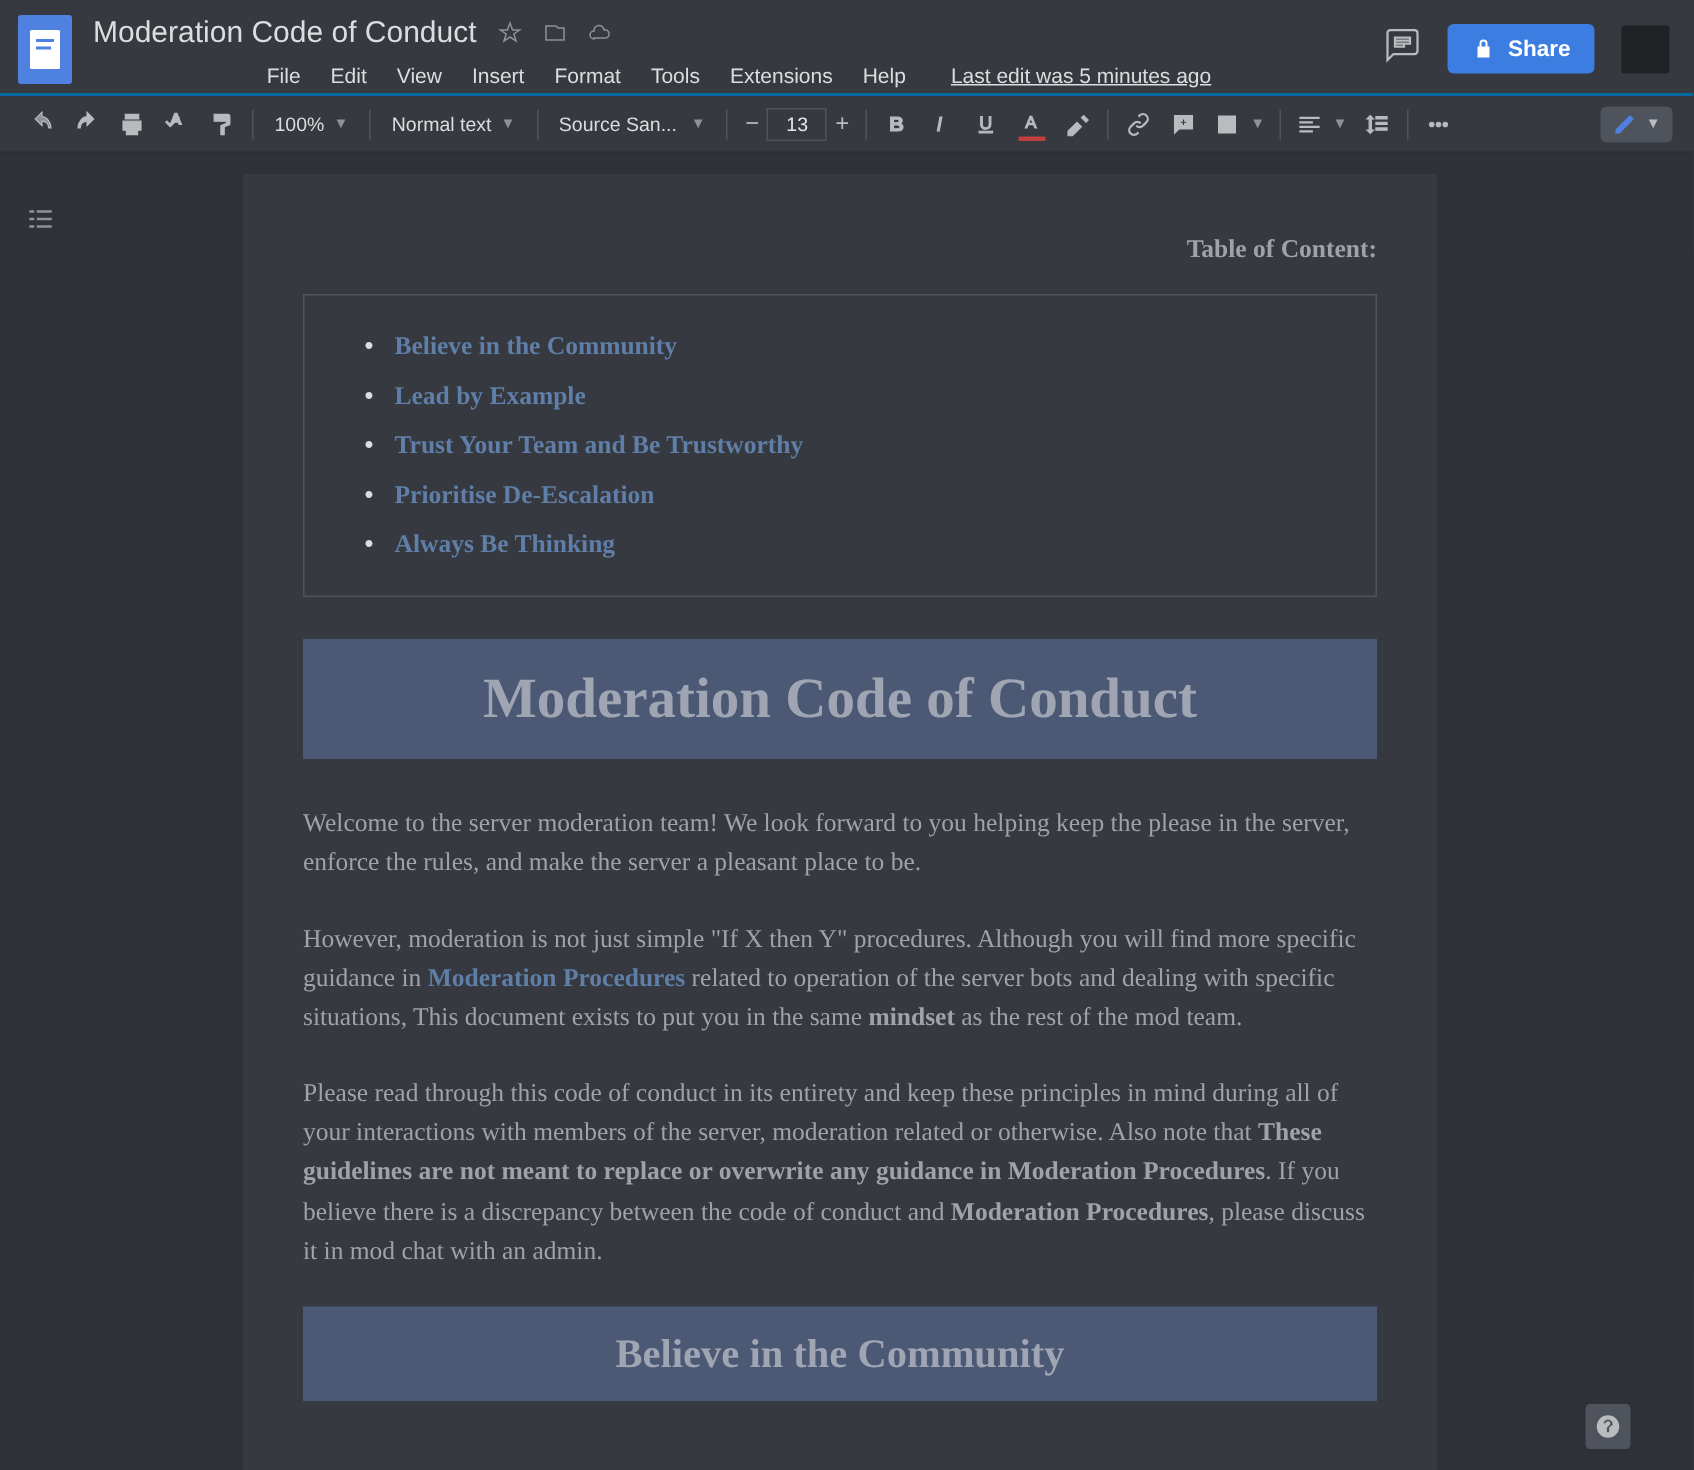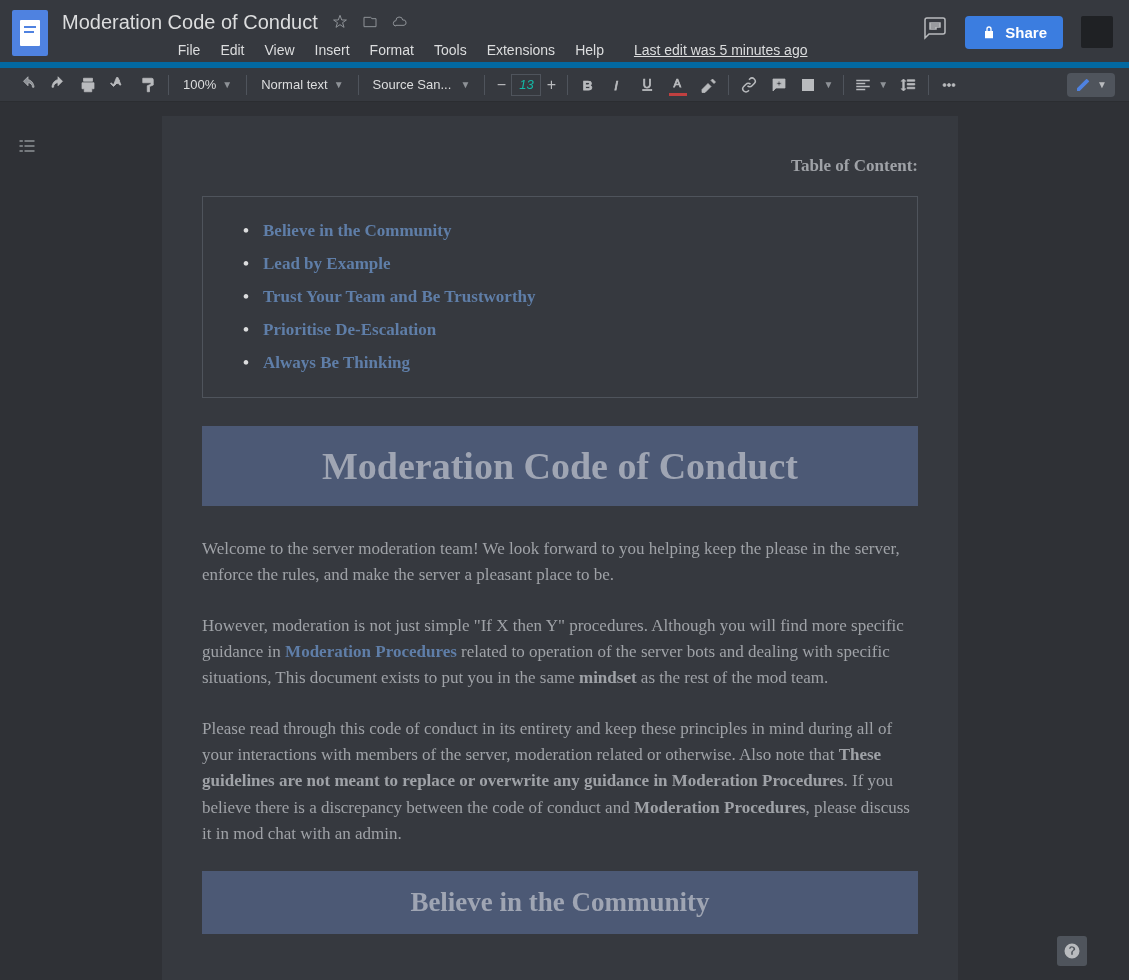--- a/index.html
+++ b/index.html
@@ -64,20 +64,21 @@
   cursor: pointer;
 }
 .last-edit {
   font-size: 14px;
   color: #8e9297;
   text-decoration: underline;
   margin-left: 10px;
 }
 .header-right {
   display: flex;
+  align-items: center;
   gap: 18px;
   padding-right: 4px;
   margin-top: 8px;
 }
 .comment-icon-wrap svg { width: 24px; height: 24px; fill: #b9bbbe; }
 .share-btn {
   background: #3b7de0;
   color: #fff;
   border: none;
   border-radius: 4px;
@@ -92,21 +93,21 @@
 .share-btn svg { width: 16px; height: 16px; fill: #fff; }
 .avatar-box {
   width: 32px;
   height: 32px;
   background: #1f2124;
   border-radius: 2px;
 }
 .toolbar {
   height: 40px;
   background: #36393f;
-  border-top: 6px solid #0369a1;
+  border-top: 2px solid #0369a1;
   border-bottom: 1px solid #2b2d31;
   display: flex;
   align-items: center;
   padding: 0 14px;
   gap: 2px;
 }
 .tbtn {
   width: 28px;
   height: 28px;
   display: flex;
@@ -129,28 +130,27 @@
 }
 .tdrop .caret { font-size: 10px; color: #8e9297; }
 .fontname { width: 82px; overflow: hidden; white-space: nowrap; text-overflow: ellipsis; }
 .font-size-ctrl { display: flex; align-items: center; }
 .fs-btn {
   width: 20px; height: 24px;
   display: flex; align-items: center; justify-content: center;
   font-size: 16px; color: #b9bbbe; cursor: pointer;
 }
 .fs-input {
-  width: 30px;
+  width: 40px;
   height: 22px;
   background: transparent;
   border: 1px solid #4f545c;
-  color: #14b8a6;
+  color: #e5e5e5;
   text-align: center;
   font-size: 13px;
-  font-style: italic;
 }
 .txt-color-btn { position: relative; }
 .txt-color-btn .underline-bar {
   position: absolute; bottom: 3px; left: 5px; width: 18px; height: 3px; background: #c04040;
 }
 .edit-mode-btn {
   margin-left: auto;
   display: flex;
   align-items: center;
   background: #4f545c;

